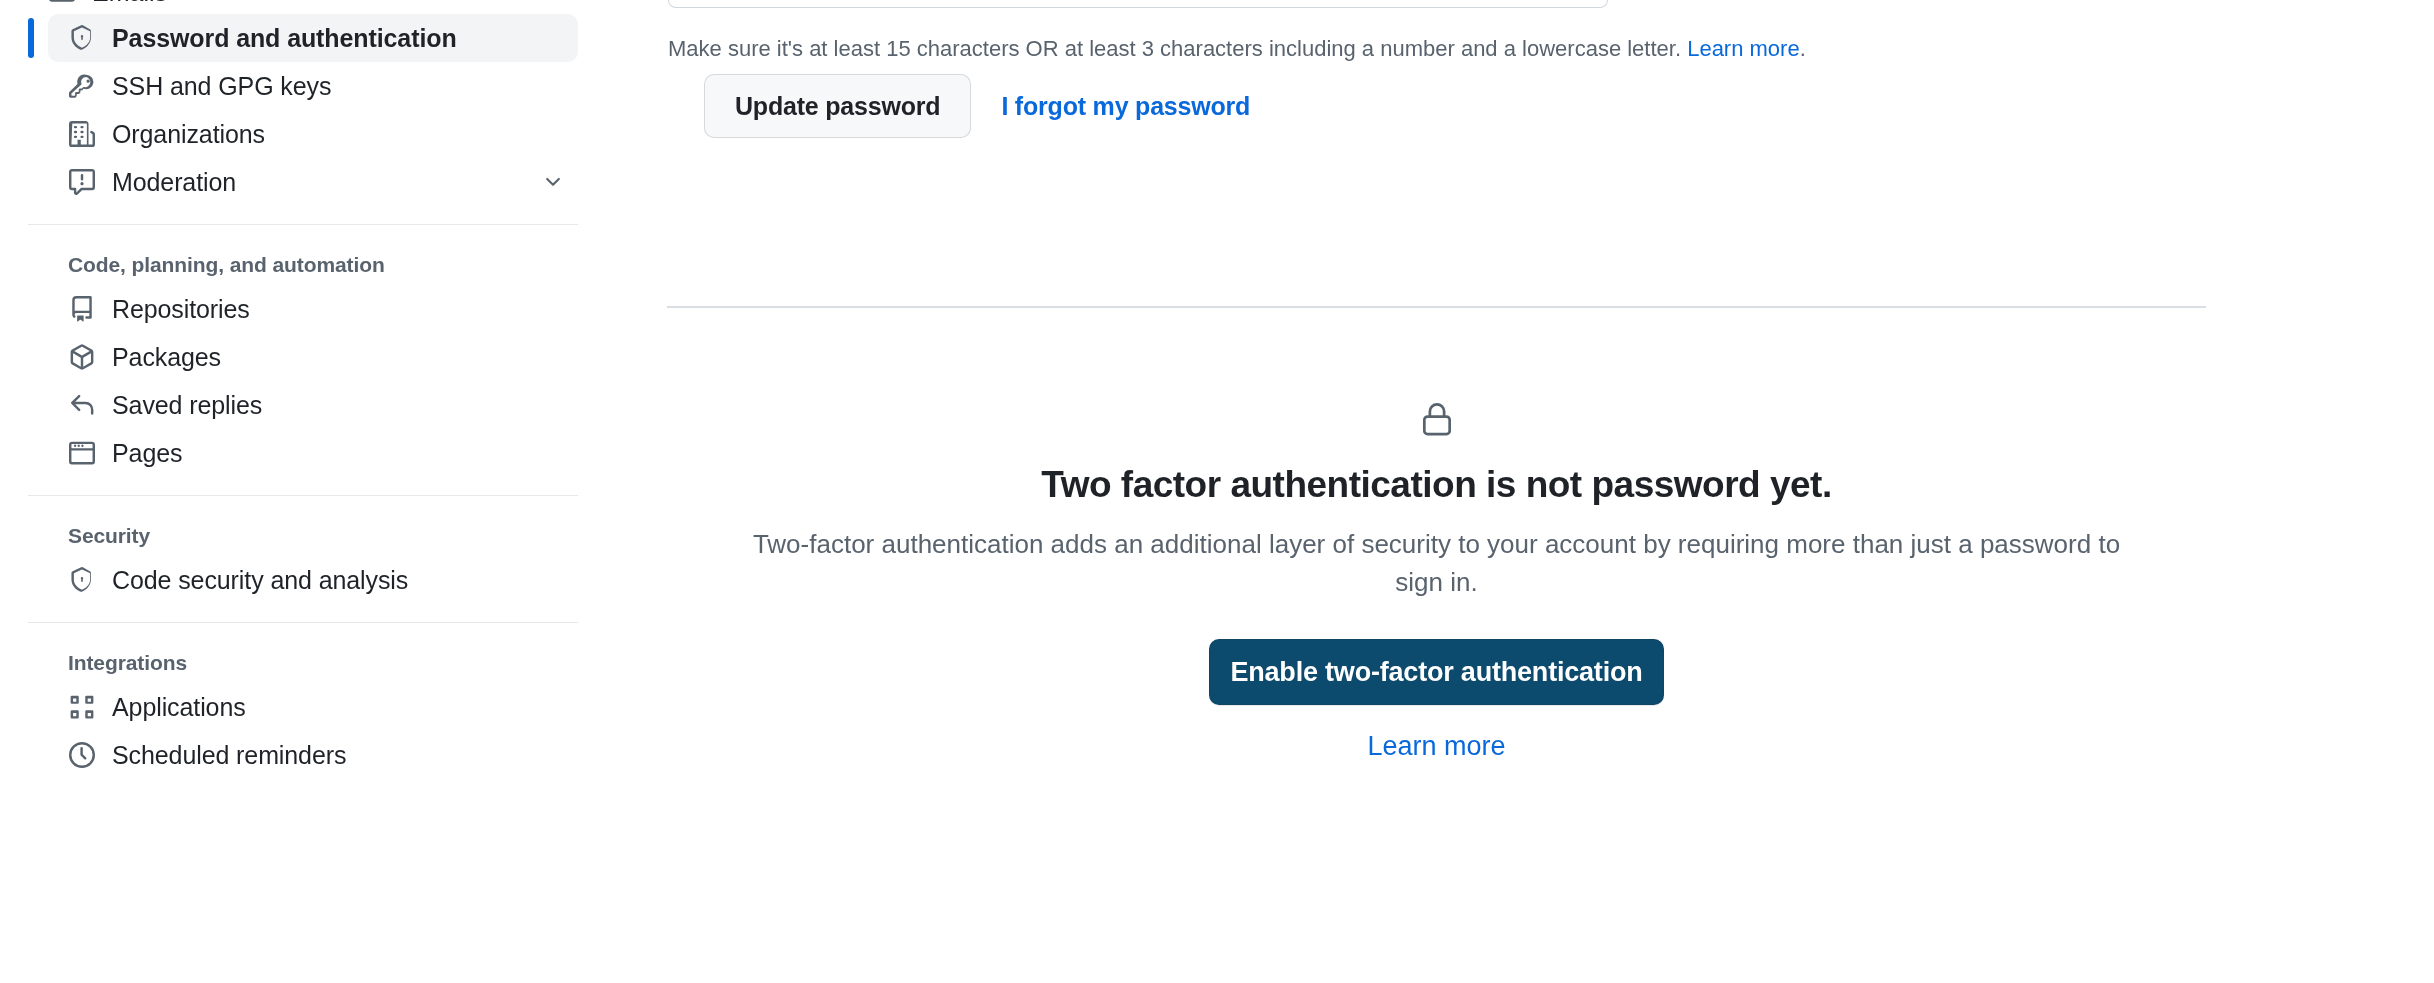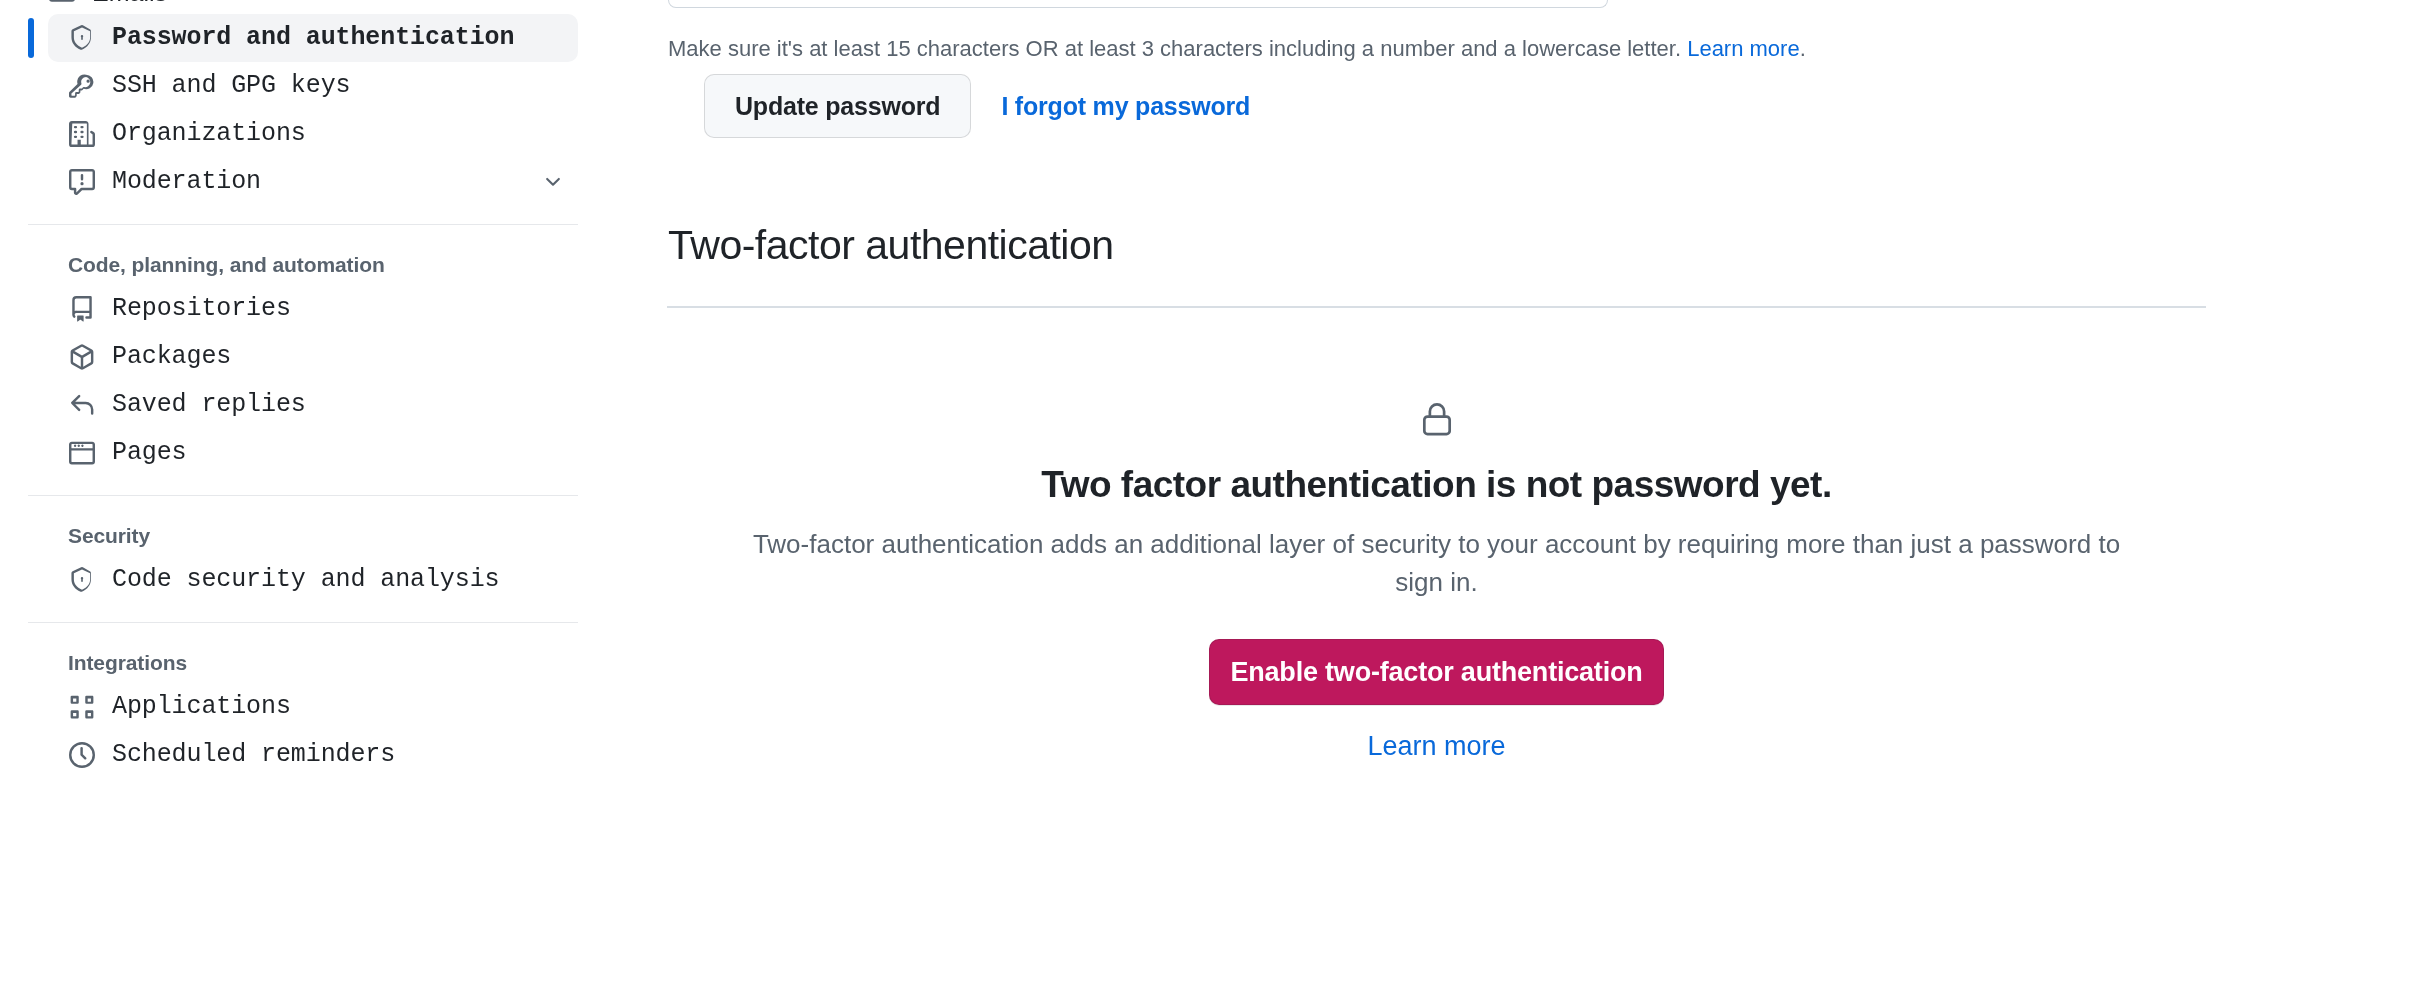--- a/index.html
+++ b/index.html
@@ -39,21 +39,20 @@
     display: flex;
     align-items: center;
     height: 48px;
     border-radius: 10px;
     padding-left: 20px;
     padding-right: 14px;
     margin-left: 20px;
     color: #1f2328;
     text-decoration: none;
     cursor: pointer;
-    font-family: Liberation Mono, monospace;
   }
   .nav-item .ico {
     width: 28px;
     height: 28px;
     margin-right: 16px;
     flex: 0 0 28px;
     display: flex;
     align-items: center;
     justify-content: center;
     color: #59636e;
@@ -240,21 +239,21 @@
     color: #59636e;
   }
 
   .btn-primary {
     display: inline-flex;
     align-items: center;
     justify-content: center;
     margin-top: 38px;
     height: 66px;
     padding: 0 20px;
-    background: #be185d;
+    background: #0c4a6e;
     border: 1px solid rgba(31,35,40,0.15);
     border-radius: 10px;
     color: #ffffff;
     font-family: "Liberation Sans", sans-serif;
     font-size: 27px;
     font-weight: bold;
     letter-spacing: -0.2px;
     cursor: pointer;
     box-shadow: 0 1px 0 rgba(31,35,40,0.1);
   }
@@ -396,21 +395,20 @@
     <p class="pw-hint">
       <span>Make sure it's at least 15 characters OR at least 3 characters including a number and a lowercase letter.</span>
       <a href="#">Learn more</a><span>.</span>
     </p>
 
     <div class="btn-row">
       <button class="btn-default">Update password</button>
       <a class="link-forgot" href="#">I forgot my password</a>
     </div>
 
-    <h2 class="section-heading">Two-factor authentication</h2>
     <div class="section-rule"></div>
 
     <div class="blankslate">
       <div class="bs-icon">
         <svg width="38" height="38" viewBox="0 0 24 24" fill="none" stroke="currentColor" stroke-width="1.7" stroke-linecap="round" stroke-linejoin="round" aria-hidden="true">
           <rect x="4" y="10.5" width="16" height="11" rx="2"></rect>
           <path d="M7.5 10.5V7.25a4.5 4.5 0 0 1 9 0V10.5"></path>
         </svg>
       </div>
 

